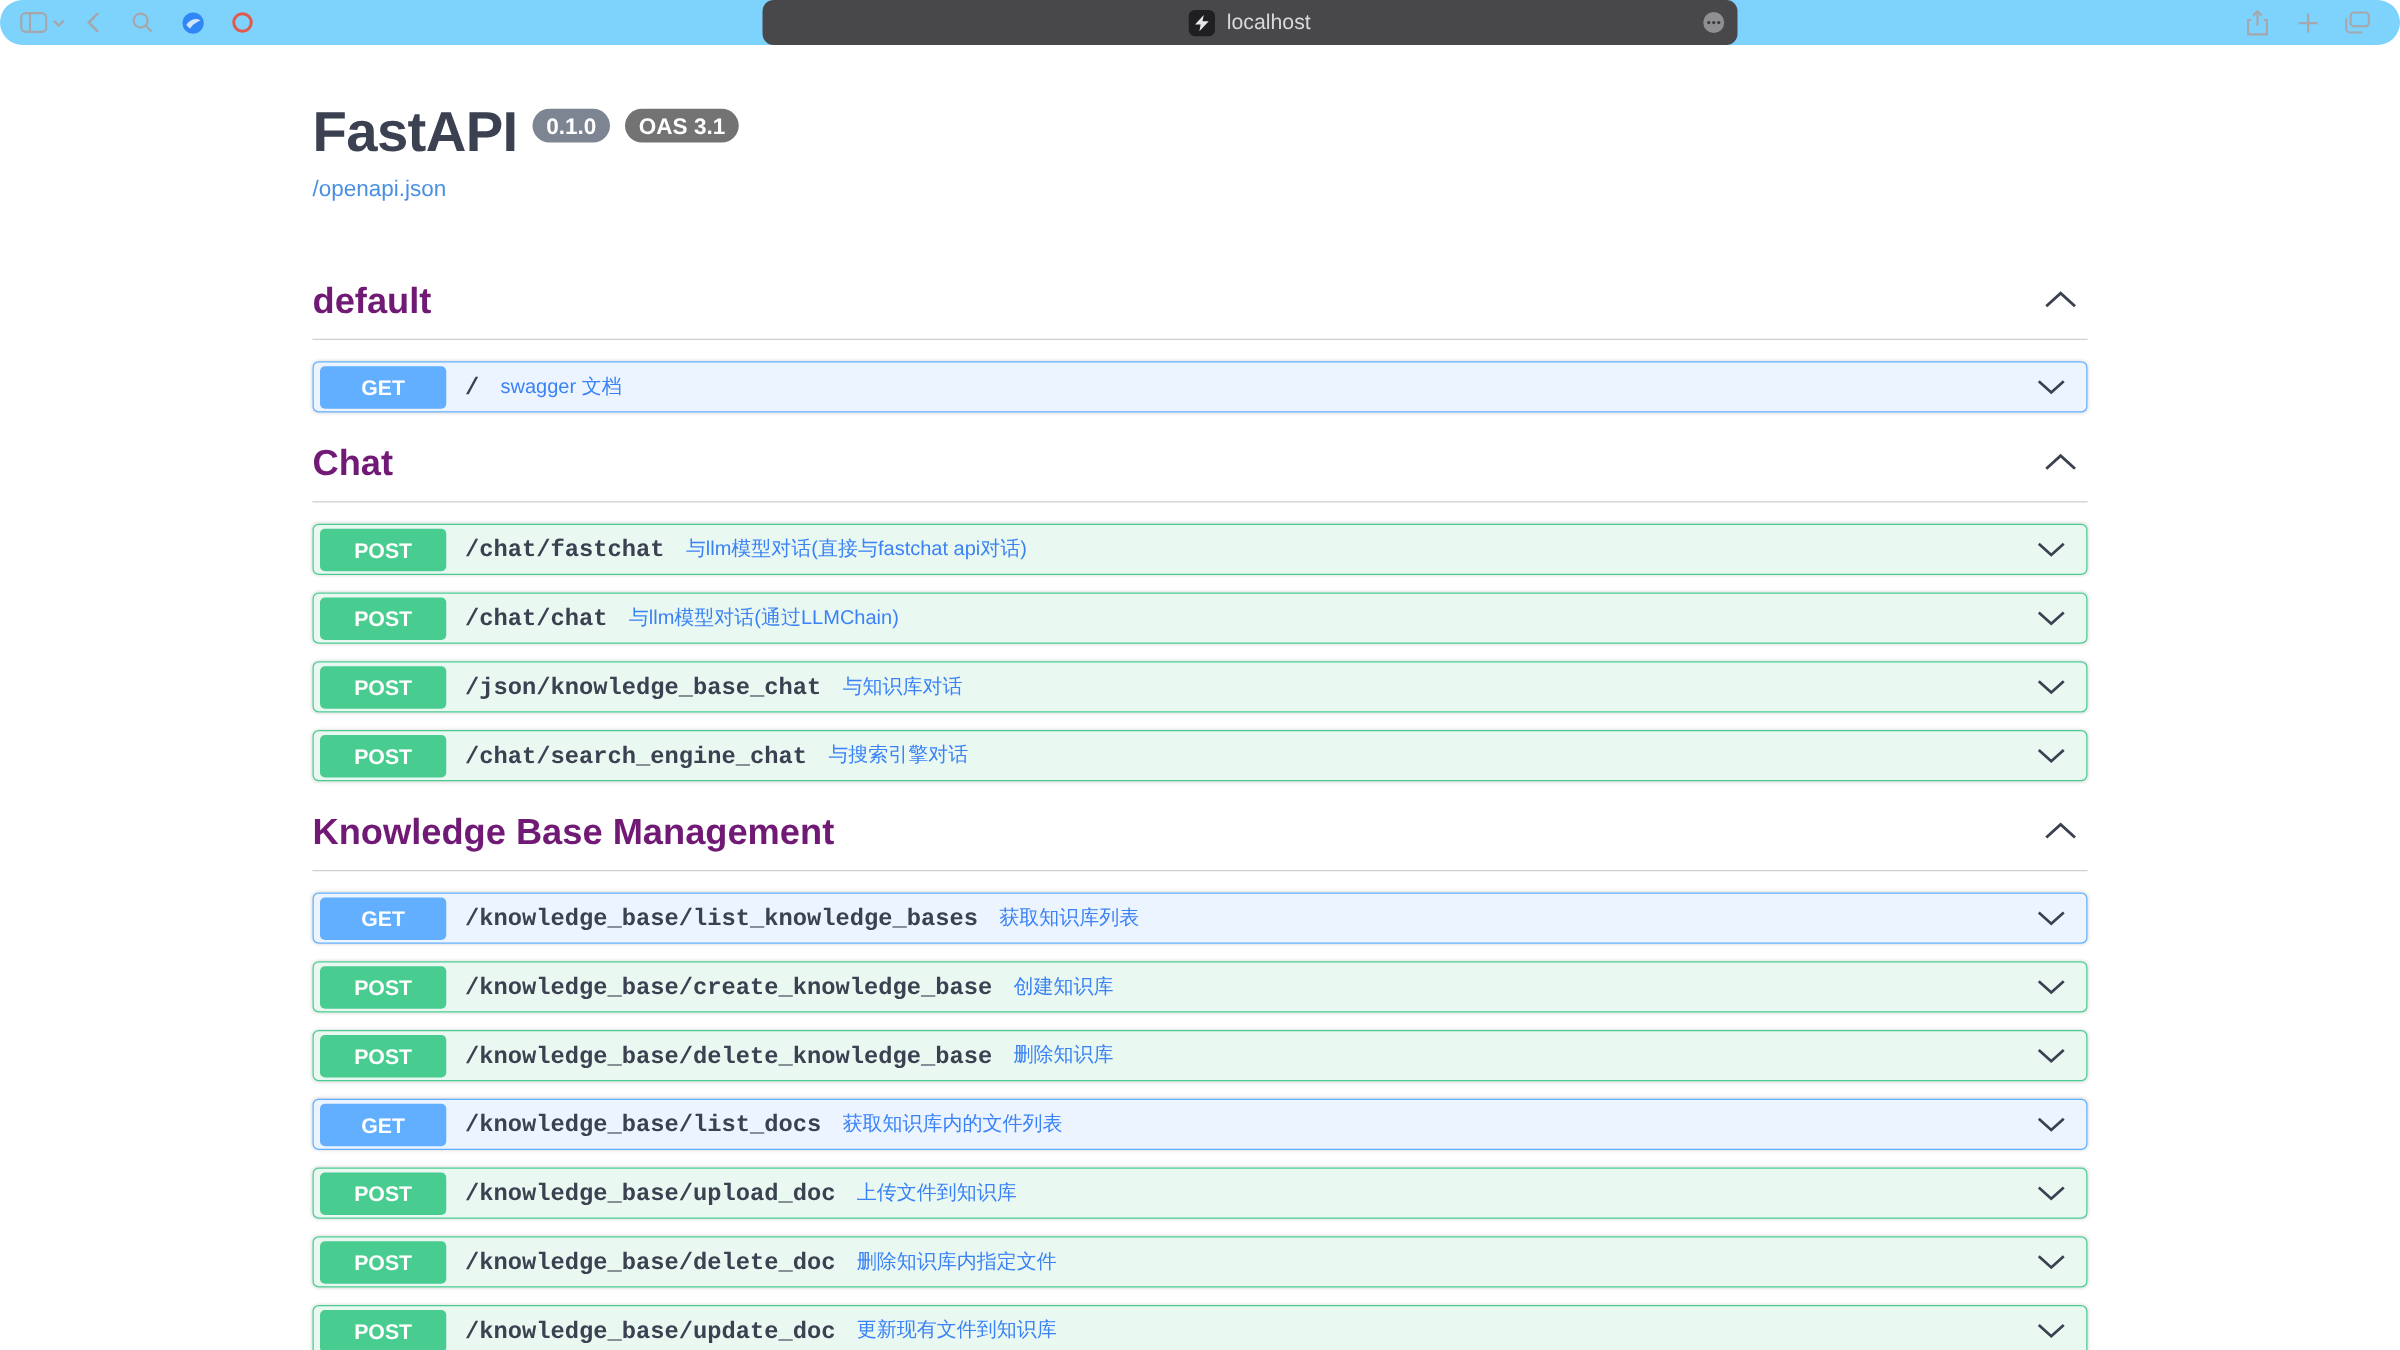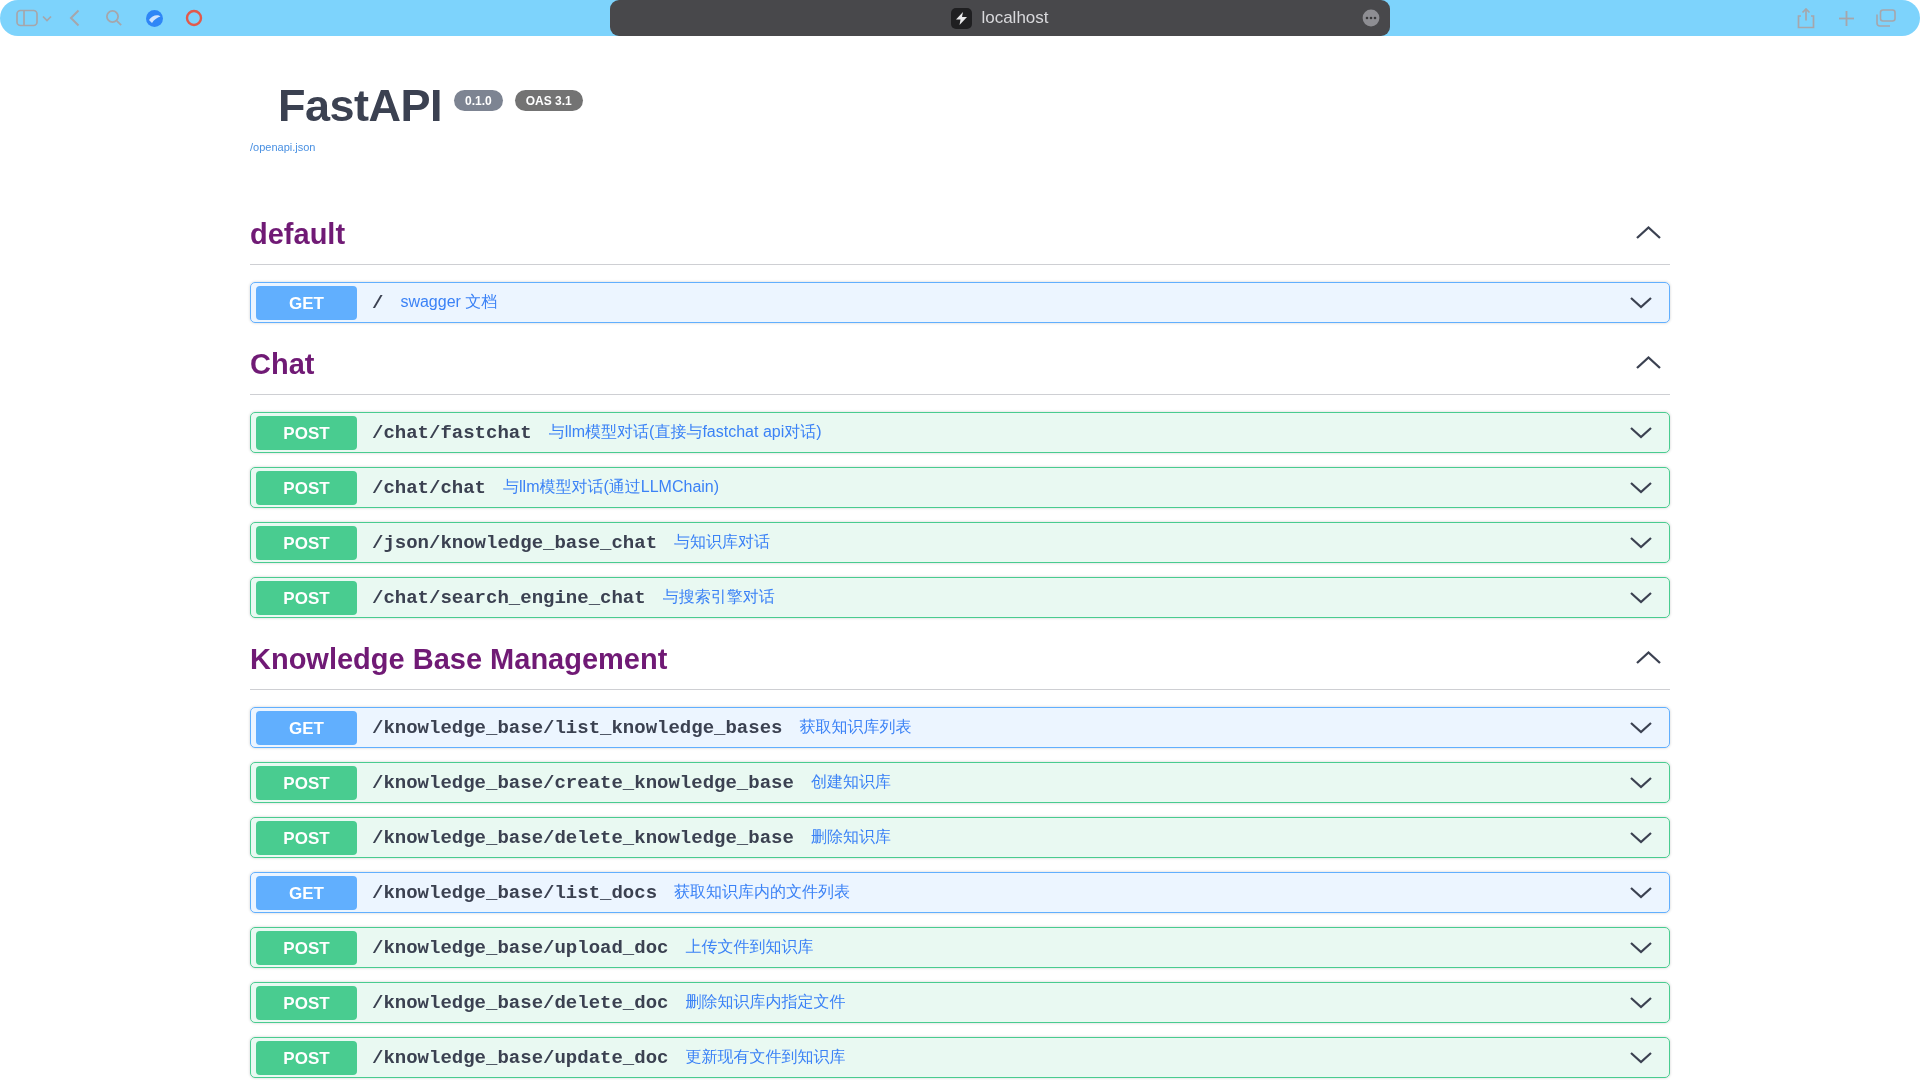--- a/index.html
+++ b/index.html
@@ -17,26 +17,26 @@
   .addr { width:780px; height:36px; background:#48484b; border-radius:9px;
           display:flex; align-items:center; justify-content:center; position:relative;
           color:#d9d9dc; font-size:17px; gap:9px; cursor:text; }
   .addr .addr-more { position:absolute; right:10px; top:9px; }
   .favicon-box { width:21px; height:21px; border-radius:5px; background:#1f1f21;
                  display:flex; align-items:center; justify-content:center; }
 
   
   .swagger { width:1420px; margin:0 auto; padding-top:44px; }
   .info-title { display:flex; align-items:center; gap:12px; }
-  .api-title { font-size:45px; font-weight:700; color:#3b4151; letter-spacing:-0.5px;margin-left:28px; }
-  .badge { font-size:12px; font-weight:700; color:#fff; border-radius:16px;
+  .api-title { font-size:45px; font-weight:700; color:#3b4151; letter-spacing:-0.5px; }
+  .badge { font-size:18px; font-weight:700; color:#fff; border-radius:16px;
            padding:5px 11px 4px; line-height:1; position:relative; top:-6px; }
   .badge.version { background:#7d8492; }
   .badge.oas { background:#737373; }
-  .spec-link { display:inline-block; margin-top:9px; font-size:11px; color:#4990e2;
+  .spec-link { display:inline-block; margin-top:9px; font-size:18px; color:#4990e2;
                text-decoration:none; cursor:pointer; }
 
   .sections { margin-top:52px; }
   .section { margin-bottom:8px; }
   .section-header { display:flex; align-items:center; justify-content:space-between;
                     border-bottom:1px solid rgba(59,65,81,.25);
                     padding:11px 8px 13px 0; margin-bottom:17px; cursor:pointer; }
   .section-title { font-size:29px; font-weight:700; color:#701a75; }
 
   .opblock { display:flex; align-items:center; height:41px; border-radius:5px;

